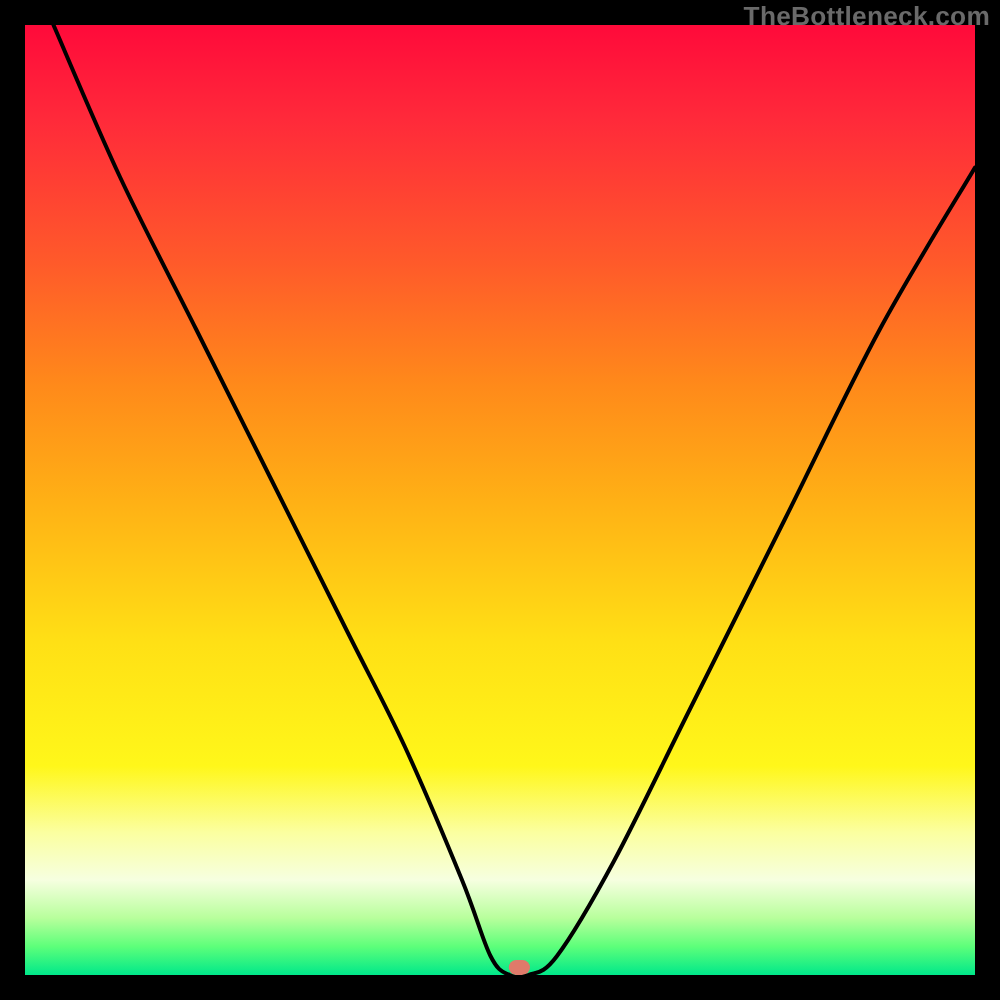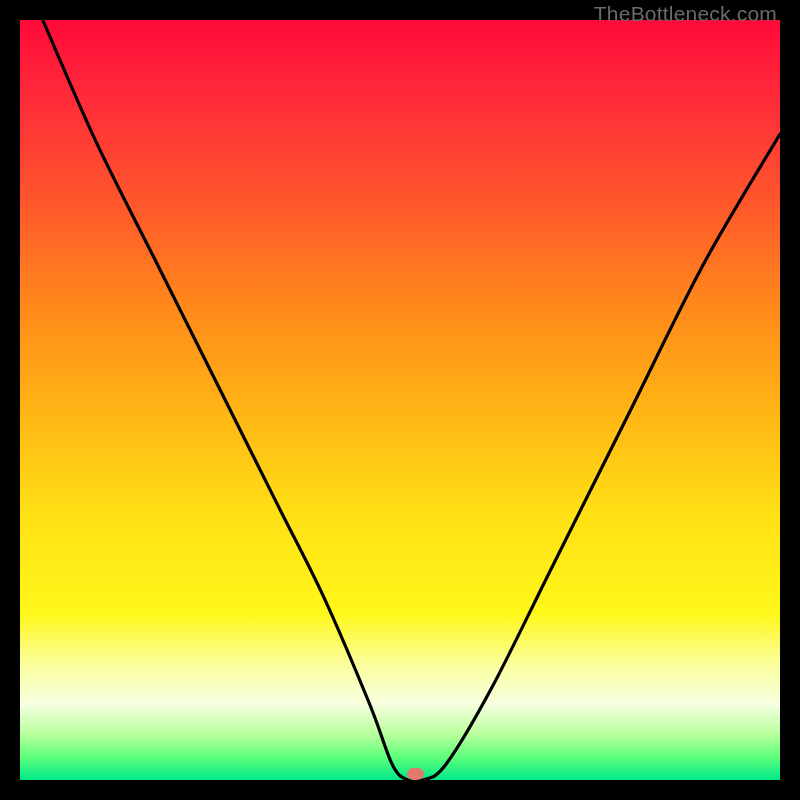--- a/index.html
+++ b/index.html
@@ -36,24 +36,24 @@
       #f6ffe0 90%,
       #b8ff9c 94%,
       #5dff7a 97%,
       #00e88a 100%
     );
     overflow: hidden;
   }
   .watermark {
     position: absolute;
     top: 2px;
-    right: 23px;
+    right: 8px;
     color: #6a6a6a;
     font-size: 21px;
-    font-weight: 400;
+    font-weight: 700;
     letter-spacing: 0.2px;
     z-index: 20;
     user-select: none;
   }
   .marker {
     position: absolute;
     width: 17px;
     height: 12px;
     border-radius: 6px;
     background: #e07a6a;

